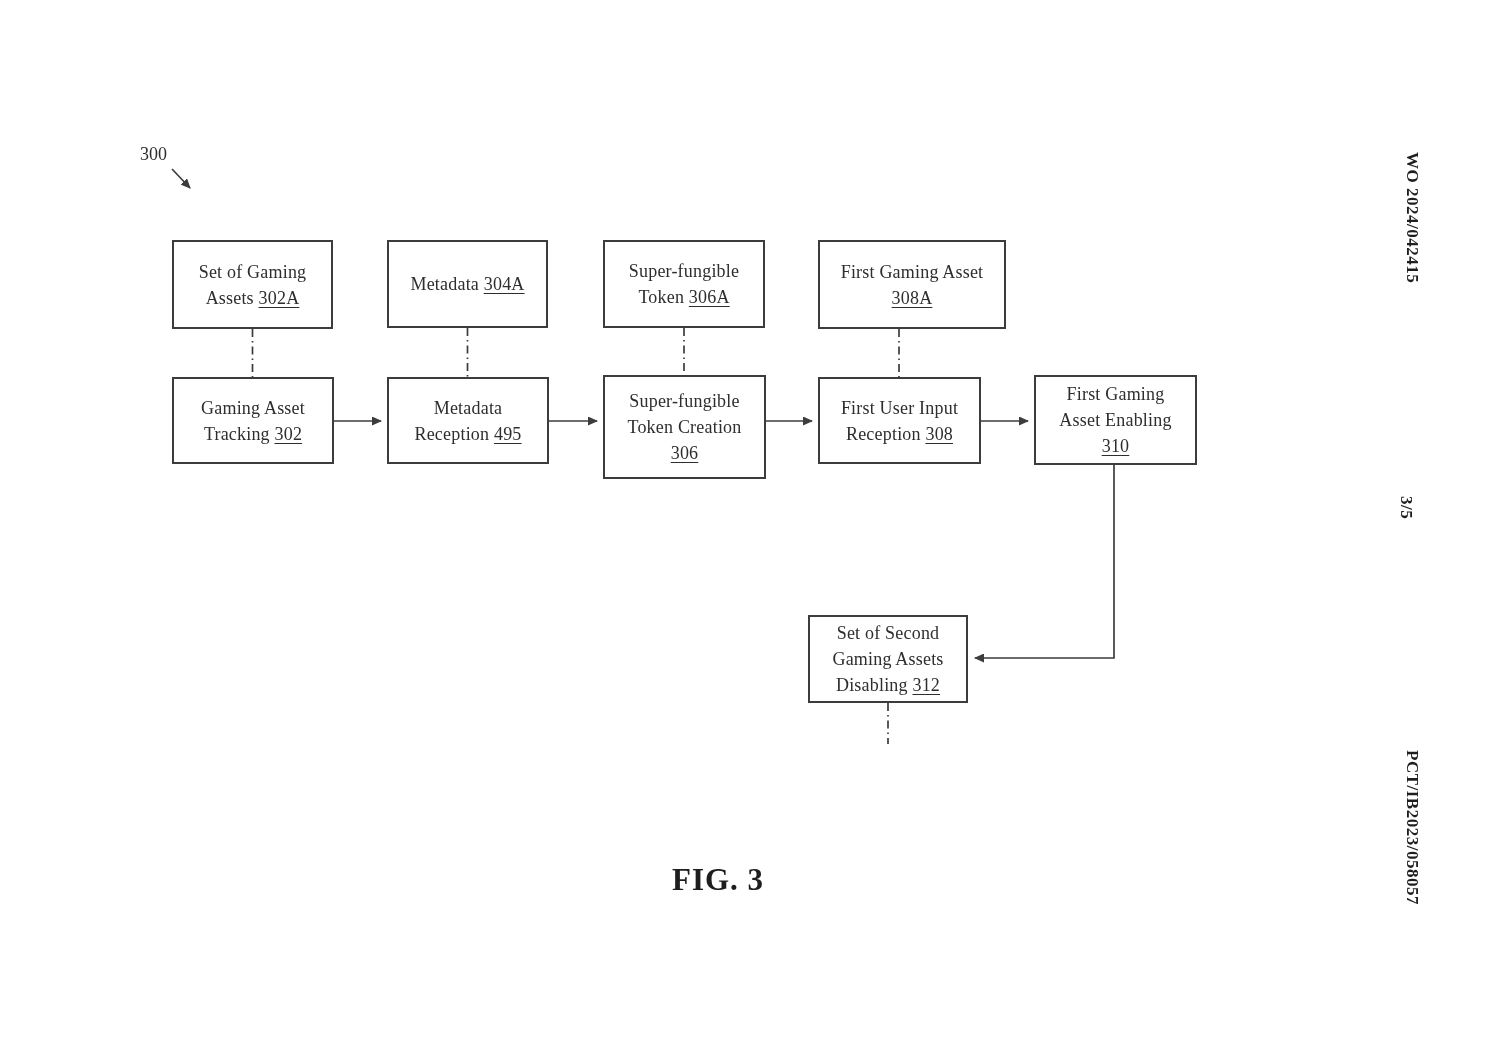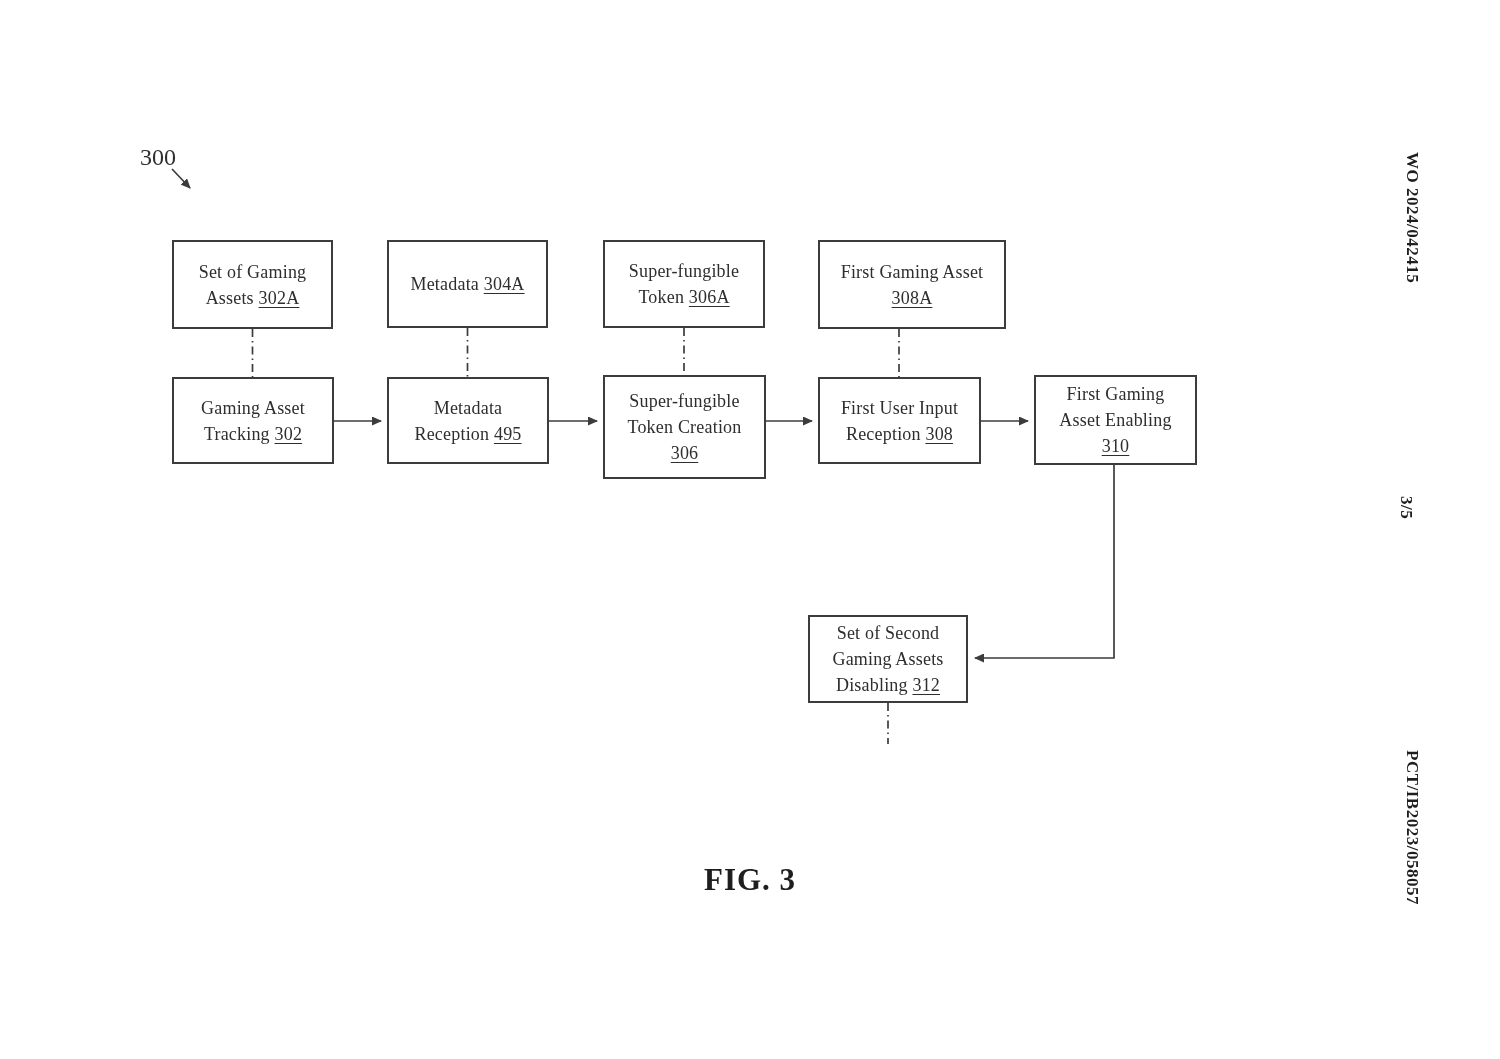--- a/index.html
+++ b/index.html
@@ -32,33 +32,32 @@
 
   
   svg.overlay { position: absolute; left: 0; top: 0; width: 1500px; height: 1059px; }
   .conn { stroke: #3c3c3c; stroke-width: 1.7; fill: none; }
   .dashdot { stroke-dasharray: 8 4 1.5 4; }
 
   
   .fig-ref {
     position: absolute;
     left: 140px; top: 144px;
-    font-size: 24px;
+    font-size: 18px;
     color: #2e2e2e;
   }
 
   
   .fig-caption {
     position: absolute;
     left: 672px; top: 862px;
     font-size: 31px;
     font-weight: bold;
     letter-spacing: 1px;
     color: #1e1e1e;
-    margin-left: 32px;
   }
 
   
   .vnote {
     position: absolute;
     writing-mode: vertical-rl;
     font-weight: bold;
     font-size: 17px;
     color: #1e1e1e;
     white-space: nowrap;

